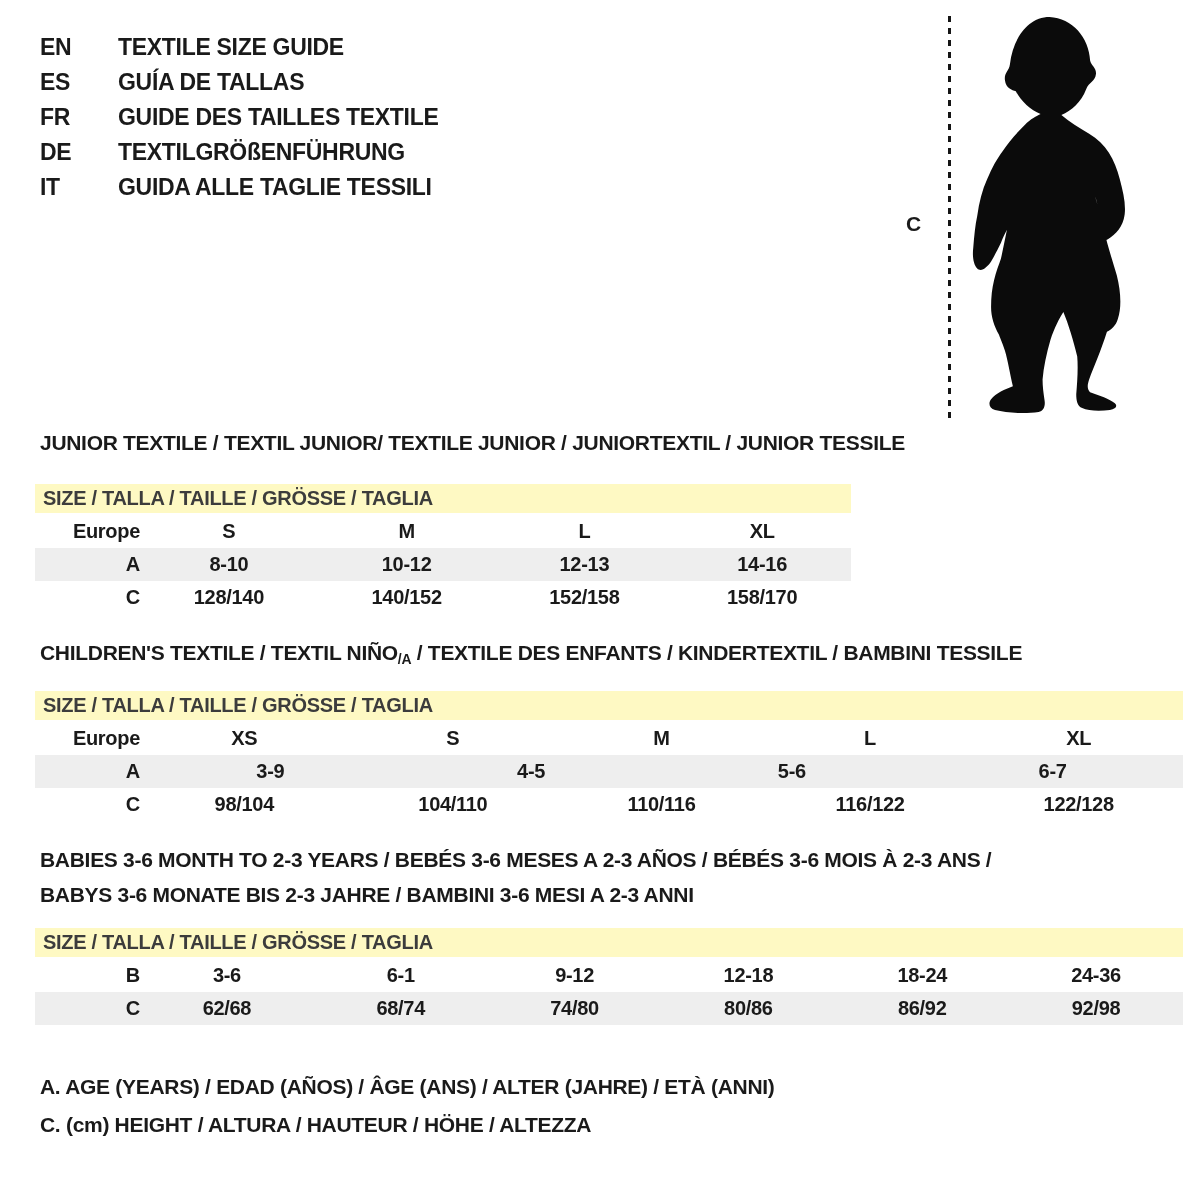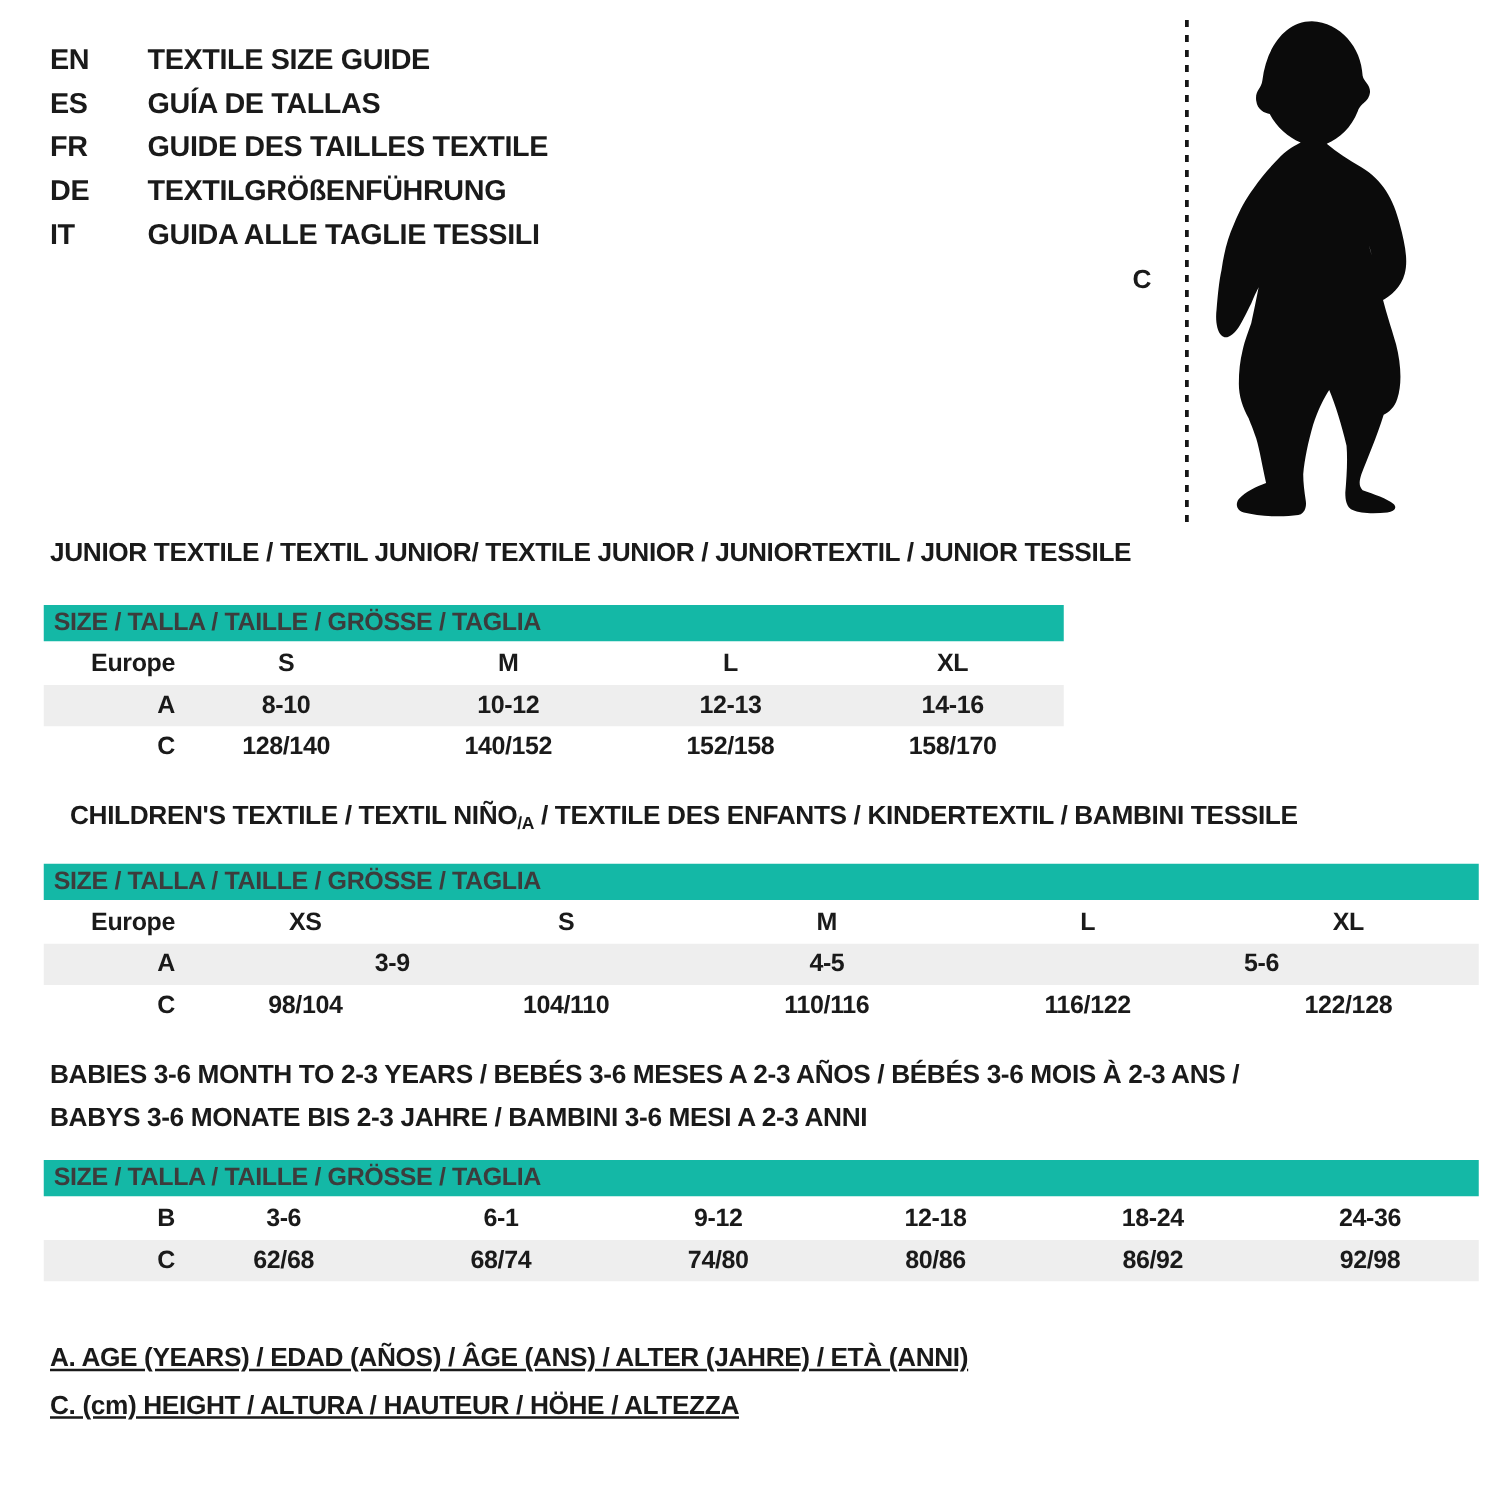--- a/index.html
+++ b/index.html
@@ -24,30 +24,30 @@
   }
   .measure-c { position:absolute; left:906px; top:212px; font-size:21px; }
 
   
   .sec-title { font-size:21px; white-space:nowrap; }
   .sub-a { font-size:14px; vertical-align:-4px; }
 
   
   .size-table { position:absolute; }
   .size-header {
-    background:#14b8a6; color:#3c3c3c; height:29px; line-height:29px;
+    background:#fef9c3; color:#3c3c3c; height:29px; line-height:29px;
     padding-left:8px; font-size:20px; margin-bottom:2px;
   }
   .trow { display:flex; height:33px; line-height:33px; font-size:20px; }
   .trow.alt { background:#eeeeee; }
   .tlabel { width:105px; padding-left:8px; box-sizing:border-box;text-align:right; }
   .tcell { flex:1; text-align:center; }
 
   
-  .legend-line { height:38px; line-height:38px; font-size:21px; white-space:nowrap;text-decoration:underline; }
+  .legend-line { height:38px; line-height:38px; font-size:21px; white-space:nowrap; }
 </style>
 </head>
 <body>
 
 <div class="abs" style="left:40px; top:26px;">
   <div class="lang-row">
     <span class="lang-code">EN</span>
     <span class="lang-title">TEXTILE SIZE GUIDE</span>
   </div>
   <div class="lang-row">
@@ -143,39 +143,40 @@
   </div>
   <div class="trow">
     <div class="tlabel">C</div>
     <div class="tcell">128/140</div>
     <div class="tcell">140/152</div>
     <div class="tcell">152/158</div>
     <div class="tcell">158/170</div>
   </div>
 </div>
 
-<div class="abs sec-title" style="left:56px; top:641px;text-align:right;">
+<div class="abs sec-title" style="left:40px; top:641px;text-align:right;">
   <span>CHILDREN'S TEXTILE / TEXTIL NIÑO</span><span class="sub-a">/A</span><span> / TEXTILE DES ENFANTS / KINDERTEXTIL / BAMBINI TESSILE</span>
 </div>
 
 <div class="size-table" style="left:35px; top:691px; width:1148px;">
   <div class="size-header">SIZE / TALLA / TAILLE / GRÖSSE / TAGLIA</div>
   <div class="trow">
     <div class="tlabel">Europe</div>
     <div class="tcell">XS</div>
     <div class="tcell">S</div>
     <div class="tcell">M</div>
     <div class="tcell">L</div>
     <div class="tcell">XL</div>
   </div>
   <div class="trow alt">
     <div class="tlabel">A</div>
     <div class="tcell">3-9</div>
     <div class="tcell">4-5</div>
     <div class="tcell">5-6</div>
+    <div class="tcell">6-7</div>
   </div>
   <div class="trow">
     <div class="tlabel">C</div>
     <div class="tcell">98/104</div>
     <div class="tcell">104/110</div>
     <div class="tcell">110/116</div>
     <div class="tcell">116/122</div>
     <div class="tcell">122/128</div>
   </div>
 </div>

